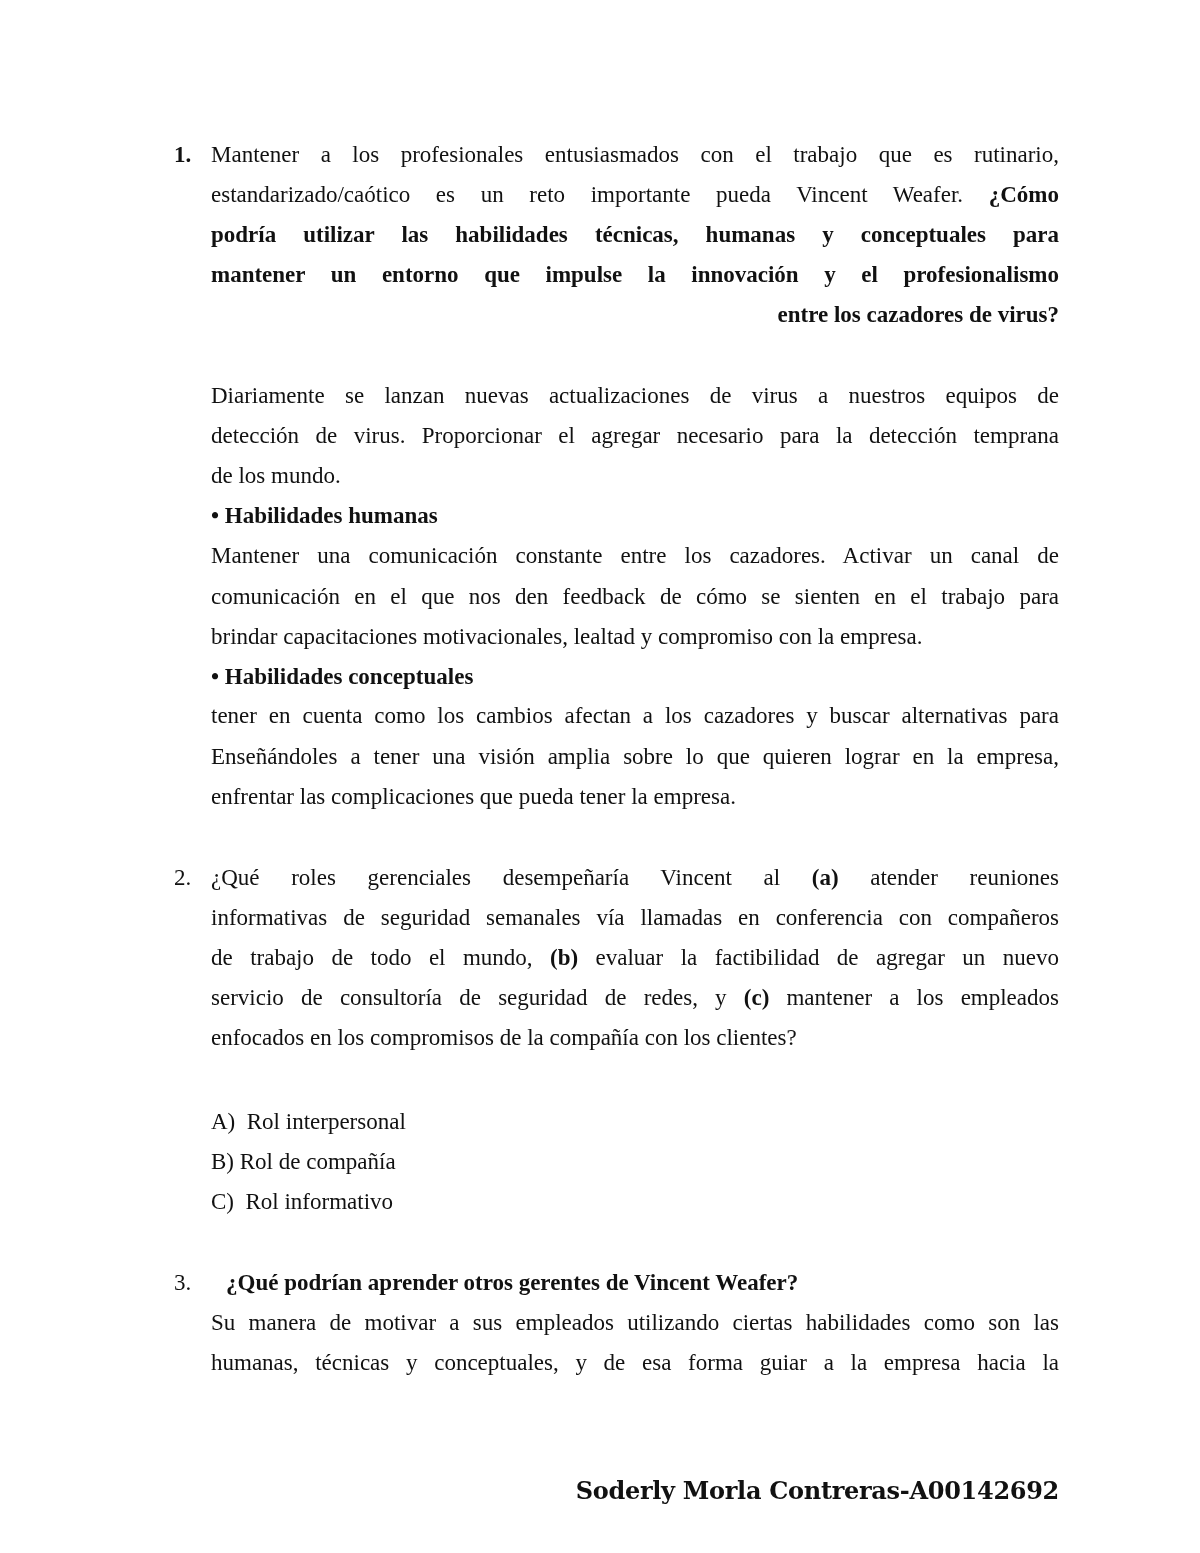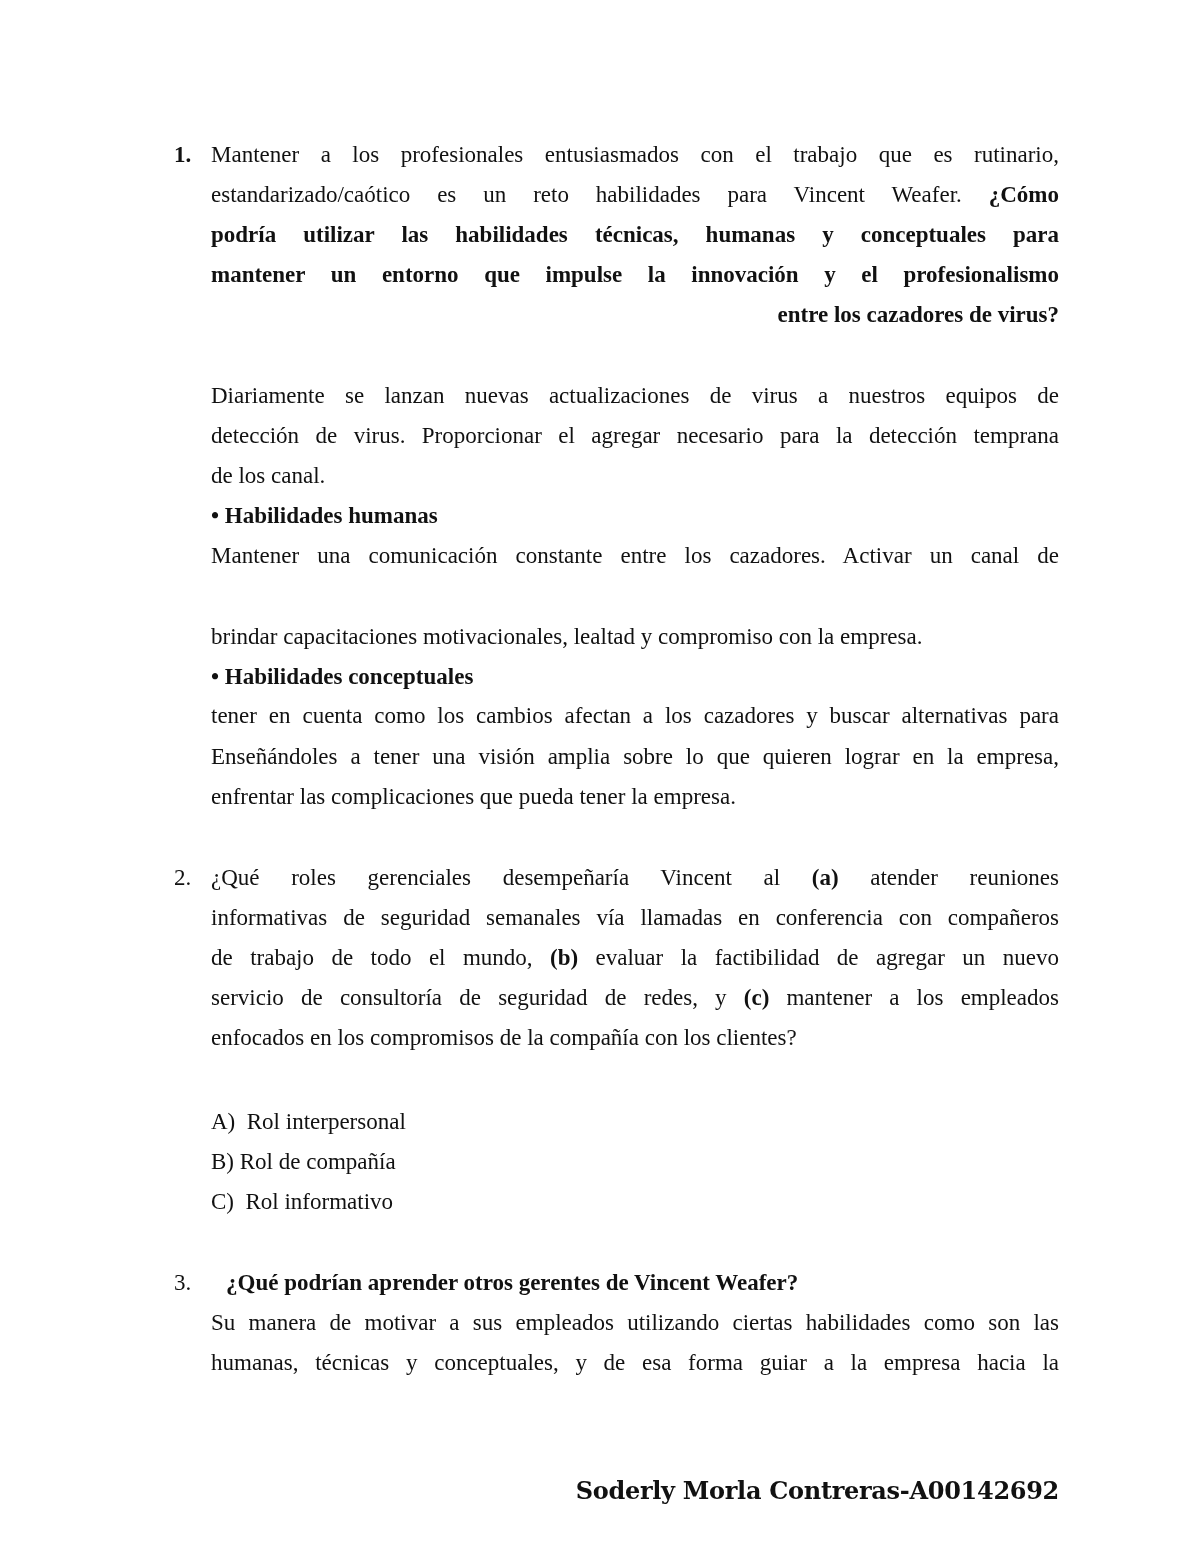--- a/index.html
+++ b/index.html
@@ -24,31 +24,32 @@
     margin-top: 23px;
   }
 </style>
 </head>
 <body>
 
 <div class="page">
 
   <span class="num b" style="top:135px;">1.</span>
   <div class="line just" style="top:135px;">Mantener a los profesionales entusiasmados con el trabajo que es rutinario,</div>
-  <div class="line just" style="top:175px;"><span>estandarizado/caótico es un reto habilidades para Vincent Weafer. </span><span class="b">¿Cómo</span></div>
+  <div class="line just" style="top:175px;"><span>estandarizado/caótico es un reto importante pueda Vincent Weafer. </span><span class="b">¿Cómo</span></div>
   <div class="line just b" style="top:215px;">podría utilizar las habilidades técnicas, humanas y conceptuales para</div>
   <div class="line just b" style="top:255px;">mantener un entorno que impulse la innovación y el profesionalismo</div>
   <div class="line b" style="top:295px;text-align:right;">entre los cazadores de virus?</div>
 
   <div class="line just" style="top:376px;"> Diariamente se lanzan nuevas actualizaciones de virus a nuestros equipos de</div>
   <div class="line just" style="top:416px;">detección de virus. Proporcionar el agregar necesario para la detección temprana</div>
-  <div class="line" style="top:456px;">de los canal.</div>
+  <div class="line" style="top:456px;">de los mundo.</div>
 
   <div class="line b" style="top:496px;"> • Habilidades humanas</div>
   <div class="line just" style="top:536px;"> Mantener una comunicación constante entre los cazadores. Activar un canal de</div>
+  <div class="line just" style="top:577px;">comunicación en el que nos den feedback de cómo se sienten en el trabajo para</div>
   <div class="line" style="top:617px;">brindar capacitaciones motivacionales, lealtad y compromiso con la empresa.</div>
 
   <div class="line b" style="top:657px;">• Habilidades conceptuales</div>
   <div class="line just" style="top:697px;margin-top:40px;">Enseñándoles a tener una visión amplia sobre lo que quieren lograr en la empresa,</div>
   <div class="line just" style="top:696px;">tener en cuenta como los cambios afectan a los cazadores y buscar alternativas para</div>
   <div class="line" style="top:777px;">enfrentar las complicaciones que pueda tener la empresa.</div>
 
   <span class="num" style="top:858px;">2.</span>
   <div class="line just" style="top:858px;"><span>¿Qué roles gerenciales desempeñaría Vincent al </span><span class="b">(a)</span><span> atender reuniones</span></div>
   <div class="line just" style="top:898px;">informativas de seguridad semanales vía llamadas en conferencia con compañeros</div>

